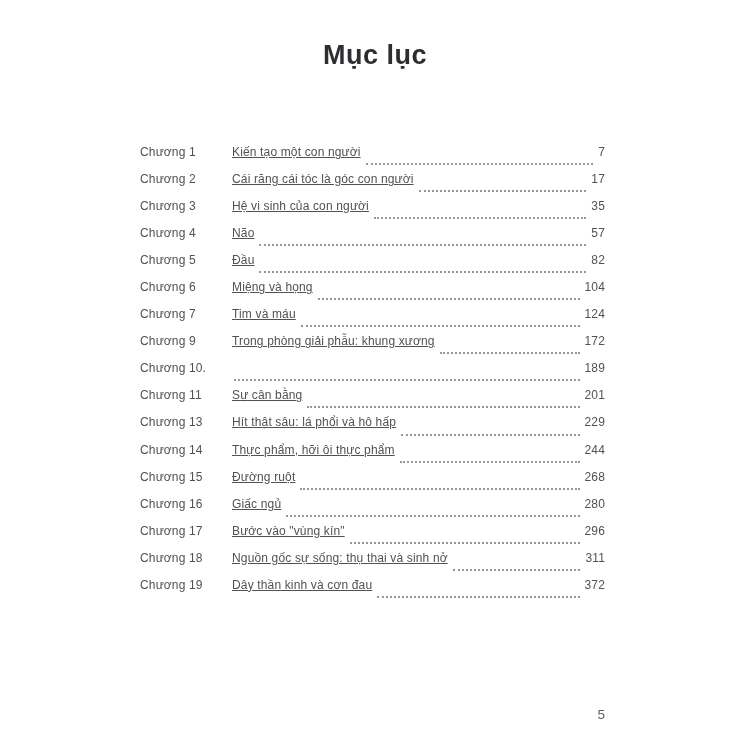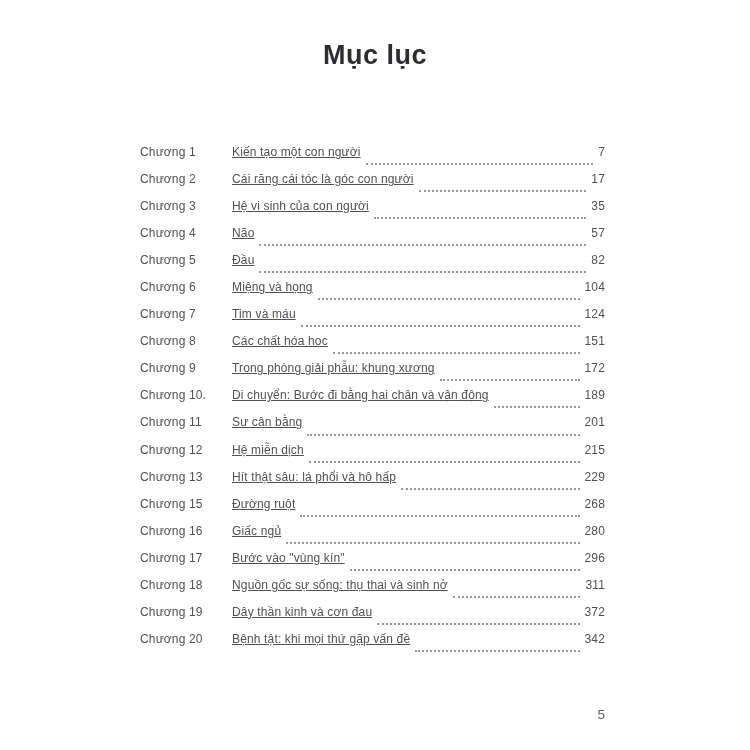--- a/index.html
+++ b/index.html
@@ -121,54 +121,47 @@
         <span class="toc-leader"></span>
         <span class="toc-page">104</span>
       </div>
       <div class="toc-row">
         <span class="toc-chapter">Chương 7</span>
         <span class="toc-title">Tim và máu</span>
         <span class="toc-leader"></span>
         <span class="toc-page">124</span>
       </div>
       <div class="toc-row">
-        <span class="toc-chapter">Chương 8</span>
-        <span class="toc-title">Các chất hóa học</span>
-        <span class="toc-leader"></span>
-        <span class="toc-page">151</span>
-      </div>
-      <div class="toc-row">
         <span class="toc-chapter">Chương 9</span>
         <span class="toc-title">Trong phòng giải phẫu: khung xương</span>
         <span class="toc-leader"></span>
         <span class="toc-page">172</span>
       </div>
       <div class="toc-row">
         <span class="toc-chapter">Chương 10.</span>
-        <span class="toc-title">Di chuyển: Bước đi bằng hai chân và vận động</span>
         <span class="toc-leader"></span>
         <span class="toc-page">189</span>
       </div>
       <div class="toc-row">
         <span class="toc-chapter">Chương 11</span>
         <span class="toc-title">Sự cân bằng</span>
         <span class="toc-leader"></span>
         <span class="toc-page">201</span>
       </div>
       <div class="toc-row">
-        <span class="toc-chapter">Chương 12</span>
-        <span class="toc-title">Hệ miễn dịch</span>
-        <span class="toc-leader"></span>
-        <span class="toc-page">215</span>
-      </div>
-      <div class="toc-row">
         <span class="toc-chapter">Chương 13</span>
         <span class="toc-title">Hít thật sâu: lá phổi và hô hấp</span>
         <span class="toc-leader"></span>
         <span class="toc-page">229</span>
+      </div>
+      <div class="toc-row">
+        <span class="toc-chapter">Chương 14</span>
+        <span class="toc-title">Thực phẩm, hỡi ôi thực phẩm</span>
+        <span class="toc-leader"></span>
+        <span class="toc-page">244</span>
       </div>
       <div class="toc-row">
         <span class="toc-chapter">Chương 15</span>
         <span class="toc-title">Đường ruột</span>
         <span class="toc-leader"></span>
         <span class="toc-page">268</span>
       </div>
       <div class="toc-row">
         <span class="toc-chapter">Chương 16</span>
         <span class="toc-title">Giấc ngủ</span>
@@ -186,23 +179,17 @@
         <span class="toc-title">Nguồn gốc sự sống: thụ thai và sinh nở</span>
         <span class="toc-leader"></span>
         <span class="toc-page">311</span>
       </div>
       <div class="toc-row">
         <span class="toc-chapter">Chương 19</span>
         <span class="toc-title">Dây thần kinh và cơn đau</span>
         <span class="toc-leader"></span>
         <span class="toc-page">372</span>
       </div>
-      <div class="toc-row">
-        <span class="toc-chapter">Chương 20</span>
-        <span class="toc-title">Bệnh tật: khi mọi thứ gặp vấn đề</span>
-        <span class="toc-leader"></span>
-        <span class="toc-page">342</span>
-      </div>
     </div>
 
   <div class="footer-page-number">5</div>
 
 </div>
 
 </body></html>

